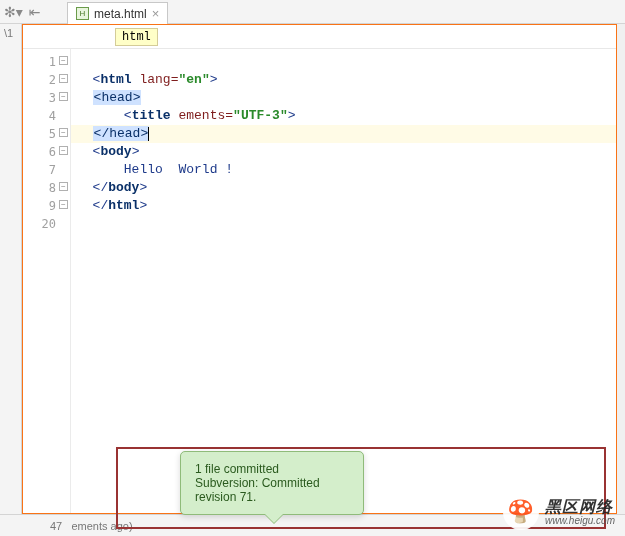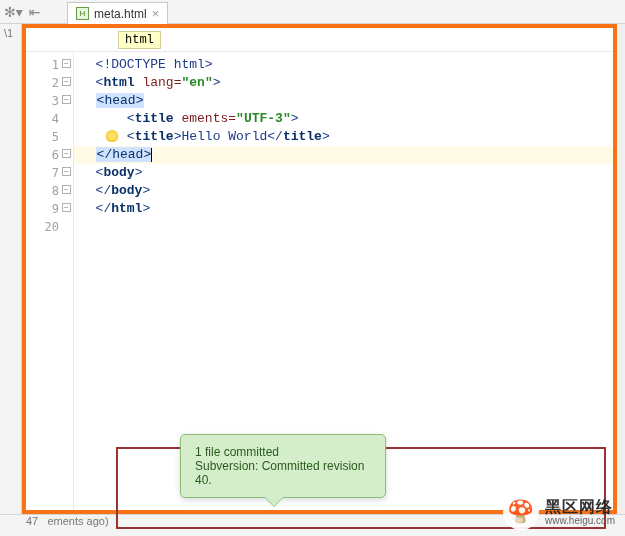--- a/index.html
+++ b/index.html
@@ -6,47 +6,47 @@
 body{font-family:"Segoe UI",Arial,sans-serif;font-size:12px;background:#f0f0f0;width:625px;height:536px;overflow:hidden;position:relative}
 .top-strip{height:24px;background:#f4f4f4;border-bottom:1px solid #d4d4d4;display:flex;align-items:center;padding-left:4px}
 .top-strip .icon{margin-right:6px;color:#888;font-size:14px}
 .left-col{position:absolute;left:0;top:24px;width:22px;height:490px;background:#f4f4f4;border-right:1px solid #d4d4d4}
 .left-col .txt{font-size:11px;color:#777;padding:3px 4px}
 .tab-area{position:absolute;left:22px;top:0;height:24px;display:flex;align-items:flex-end}
 .tab-sep{width:45px}
 .tab{height:22px;background:#fff;border:1px solid #c8c8c8;border-bottom:none;display:flex;align-items:center;padding:0 8px;gap:5px;font-size:12px;color:#333}
 .tab .fi{width:13px;height:13px;border:1px solid #6a9b4a;background:#e8f5dd;position:relative;font-size:8px;color:#4a7a2a;line-height:11px;text-align:center}
 .tab .close{color:#999;font-size:13px;cursor:default}
-.editor-wrap{position:absolute;left:22px;top:24px;right:8px;bottom:22px;background:#fff;border:4px solid #f97316}
+.editor-wrap{position:absolute;left:22px;top:24px;right:8px;bottom:22px;background:#fff;border:1px solid #f97316}
 .crumb-row{height:24px;border-bottom:1px solid #e8e8e8;display:flex;align-items:center;padding-left:92px}
 .crumb{font-family:"Consolas","Courier New",monospace;font-size:12px;color:#000;background:#ffffc8;border:1px solid #d4cc98;padding:1px 6px}
 .gutter{position:absolute;left:0;top:24px;width:48px;bottom:0;background:#fff;border-right:1px solid #ebebeb;padding-top:4px}
 .gutter .ln{height:18px;line-height:18px;text-align:right;padding-right:14px;font-family:"Consolas",monospace;font-size:12px;color:#a0a0a0}
 .code-area{position:absolute;left:48px;top:24px;right:0;bottom:0;padding-top:4px;font-family:"Consolas","Courier New",monospace;font-size:13px}
 .line{height:18px;line-height:18px;white-space:pre;position:relative;padding-left:6px}
 .line.hi{background:#fffbe6}
 .fold{position:absolute;left:-12px;top:3px;width:9px;height:9px;border:1px solid #b0b0b0;background:#fff;font-size:8px;line-height:7px;text-align:center;color:#888}
 .bulb{position:absolute;left:32px;top:2px;width:12px;height:12px;background:radial-gradient(circle,#ffe268 40%,#f5c518 70%);border-radius:50% 50% 45% 45%}
 .cursor{display:inline-block;width:1px;height:14px;background:#000;vertical-align:middle;margin-left:-1px}
 .c-txt{color:#1e3a8a}
 .c-punct{color:#1e3a8a}
 .c-tag-hl{background:#cfe2ff;color:#0a3068;font-weight:normal;padding:0 1px}
 .c-tag{color:#0a3068;font-weight:bold}
 .c-attr{color:#7f1d1d}
 .c-str{color:#2a8a2a;font-weight:bold}
-.bottom-strip{position:absolute;left:0;right:0;bottom:0;height:22px;background:#f4f4f4;border-top:1px solid #d4d4d4;display:flex;align-items:flex-start;padding-left:26px;color:#777;font-size:11px}
+.bottom-strip{position:absolute;left:0;right:0;bottom:0;height:22px;background:#f4f4f4;border-top:1px solid #d4d4d4;display:flex;align-items:center;padding-left:50px;color:#777;font-size:11px}
 .highlight-box{position:absolute;left:116px;bottom:7px;width:490px;height:82px;border:2px solid #993333;pointer-events:none}
-.popup{position:absolute;left:180px;bottom:38px;width:206px;background:#d4eecb;border:1px solid #8fbb7a;border-radius:5px;padding:10px 14px;font-size:12px;color:#2a5a1e;box-shadow:0 2px 6px rgba(0,0,0,0.15)}
+.popup{position:absolute;left:180px;bottom:21px;width:184px;background:#d4eecb;border:1px solid #8fbb7a;border-radius:5px;padding:10px 14px;font-size:12px;color:#2a5a1e;box-shadow:0 2px 6px rgba(0,0,0,0.15)}
 .popup::after{content:"";position:absolute;left:84px;bottom:-9px;width:0;height:0;border-left:9px solid transparent;border-right:9px solid transparent;border-top:9px solid #d4eecb}
 .popup::before{content:"";position:absolute;left:83px;bottom:-10px;width:0;height:0;border-left:10px solid transparent;border-right:10px solid transparent;border-top:10px solid #8fbb7a}
 .watermark{position:absolute;right:10px;bottom:6px;display:flex;align-items:center;gap:6px;opacity:0.92;pointer-events:none}
 .watermark .logo{width:36px;height:36px;background:#fff;border-radius:50%;display:flex;align-items:center;justify-content:center;font-size:22px}
 .watermark .txt{color:#222;line-height:1.1}
-.watermark .cn{font-size:16px;font-weight:bold;letter-spacing:1px}
-.watermark .en{font-size:10px;color:#555;}
+.watermark .cn{font-size:16px;font-weight:bold;font-style:italic;letter-spacing:1px}
+.watermark .en{font-size:10px;color:#555;font-style:italic}
 </style>
 </head>
 <body>
 
 <div class="top-strip">
   <span class="icon">✻▾</span>
   <span class="icon">⇤</span>
 </div>
 
 <div class="tab-area">
@@ -74,41 +74,41 @@
     <div class="ln">4</div>
     <div class="ln">5</div>
     <div class="ln">6</div>
     <div class="ln">7</div>
     <div class="ln">8</div>
     <div class="ln">9</div>
     <div class="ln">20</div>
   </div>
 
   <div class="code-area">
-    <div class="line"><span class="fold">−</span>  <span class="c-txt"><span>&lt;!</span><span>DOCTYPE html</span><span>&gt;</span></span></div>
+    <div class="line"><span class="fold">−</span>  </div>
     <div class="line"><span class="fold">−</span>  <span class="c-punct">&lt;</span><span class="c-tag">html</span><span> </span><span class="c-attr">lang=</span><span class="c-str">"</span><span class="c-str">en</span><span class="c-str">"</span><span class="c-punct">&gt;</span></div>
     <div class="line"><span class="fold">−</span>  <span class="c-tag-hl"><span>&lt;</span><span>head</span><span>&gt;</span></span></div>
     <div class="line">      <span class="c-punct">&lt;</span><span class="c-tag">title</span><span> </span><span class="c-attr">ements=</span><span class="c-str">"</span><span class="c-str">UTF-3</span><span class="c-str">"</span><span class="c-punct">&gt;</span></div>
-    <div class="line"><span class="bulb"></span>      <span class="c-punct">&lt;</span><span class="c-tag">title</span><span class="c-punct">&gt;</span><span class="c-txt">Hello World</span><span class="c-punct">&lt;/</span><span class="c-tag">title</span><span class="c-punct">&gt;</span></div>
     <div class="line hi"><span class="fold">−</span>  <span class="c-tag-hl"><span>&lt;/</span><span>head</span><span>&gt;</span></span><span class="cursor"></span></div>
     <div class="line"><span class="fold">−</span>  <span class="c-punct">&lt;</span><span class="c-tag">body</span><span class="c-punct">&gt;</span></div>
+    <div class="line">      <span class="c-txt">Hello  World !</span></div>
     <div class="line"><span class="fold">−</span>  <span class="c-punct">&lt;/</span><span class="c-tag">body</span><span class="c-punct">&gt;</span></div>
     <div class="line"><span class="fold">−</span>  <span class="c-punct">&lt;/</span><span class="c-tag">html</span><span class="c-punct">&gt;</span></div>
   </div>
 </div>
 
 <div class="bottom-strip">
   <span><span>47</span>&nbsp;&nbsp;&nbsp;<span>ements ago)</span></span>
 </div>
 
 <div class="highlight-box"></div>
 
 <div class="popup">
   <div>1 file committed</div>
-  <div>Subversion: Committed revision 40.</div>
+  <div>Subversion: Committed revision 71.</div>
 </div>
 
 <div class="watermark">
   <div class="logo">🍄</div>
   <div class="txt">
     <div class="cn">黑区网络</div>
     <div class="en">www.heigu.com</div>
   </div>
 </div>
 

